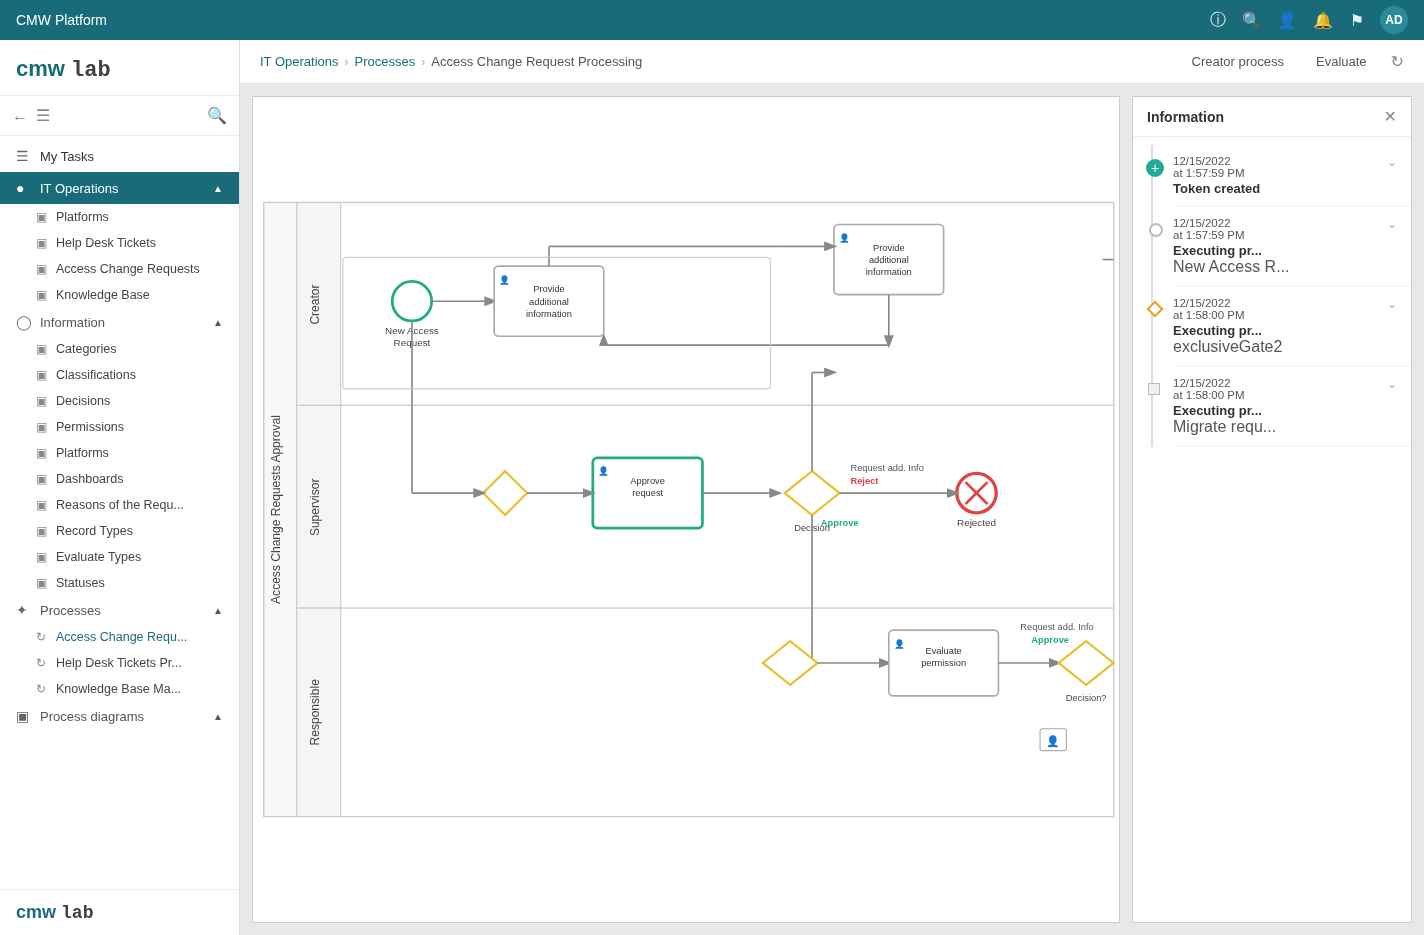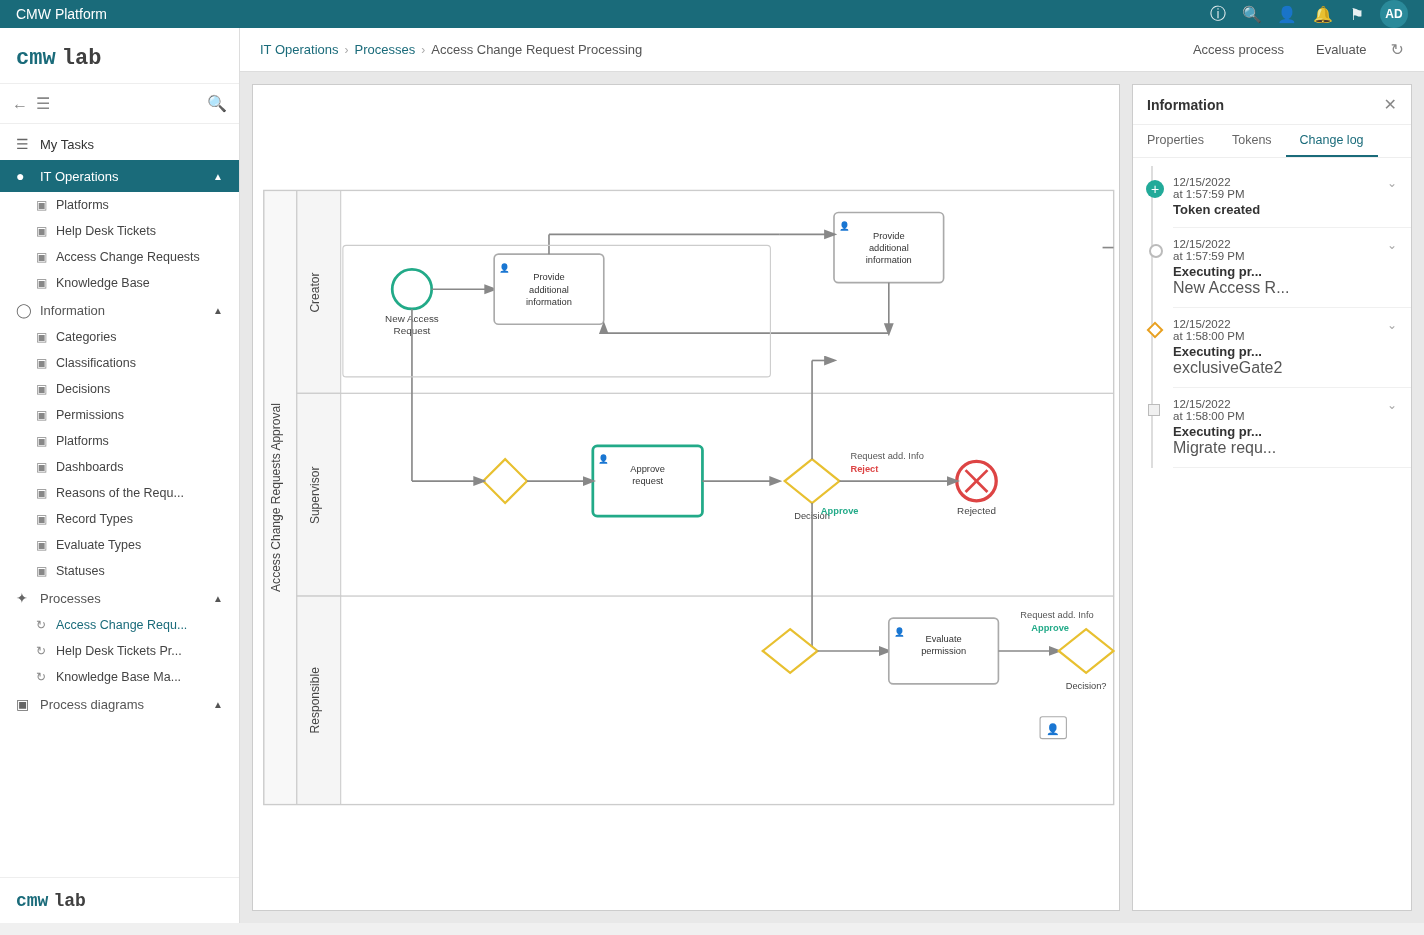--- a/index.html
+++ b/index.html
@@ -1,20 +1,20 @@
 <!DOCTYPE html>
 <html><head>
   <meta charset="utf-8">
   <style>
     * { box-sizing: border-box; margin: 0; padding: 0; }
     body { font-family: 'Segoe UI', Arial, sans-serif; font-size: 13px; background: #f0f0f0; overflow: hidden; }
 
     
     .topbar {
-      height: 28px;
+      height: 40px;
       background: #1a6b7a;
       display: flex;
       align-items: center;
       padding: 0 16px;
       color: white;
       justify-content: space-between;
     }
     .topbar-title { font-size: 14px; font-weight: 500; color: white; }
     .topbar-icons { display: flex; gap: 16px; align-items: center; }
     .topbar-icon { color: white; font-size: 16px; cursor: pointer; opacity: 0.9; }
@@ -44,21 +44,21 @@
       gap: 8px;
     }
     .sidebar-header-icon { color: #888; cursor: pointer; font-size: 16px; }
     .sidebar-search-icon { color: #888; cursor: pointer; font-size: 16px; margin-left: auto; }
 
     .sidebar-logo {
       padding: 16px 16px 12px;
       border-bottom: 1px solid #eee;
     }
     .logo-text { font-size: 22px; font-weight: 700; }
-    .logo-cmw { color: #1a6b7a; font-family: Liberation Mono, monospace; }
+    .logo-cmw { color: #1a6b7a; }
     .logo-lab { color: #404040; font-family: Liberation Mono, monospace; }
 
     .sidebar-nav { flex: 1; overflow-y: auto; padding: 4px 0; }
 
     .nav-item {
       display: flex; align-items: center; padding: 8px 16px;
       cursor: pointer; color: #333; font-size: 13px;
       gap: 8px;
     }
     .nav-item.active { background: #1a6b7a; color: white; }
@@ -325,21 +325,21 @@
       <div>
         <div class="breadcrumb">
           <span class="breadcrumb-link">IT Operations</span>
           <span class="breadcrumb-sep">›</span>
           <span class="breadcrumb-link">Processes</span>
           <span class="breadcrumb-sep">›</span>
           <span class="breadcrumb-current">Access Change Request Processing</span>
         </div>
       </div>
       <div class="toolbar-actions">
-        <button class="toolbar-btn">Access process</button>
+        <button class="toolbar-btn">Creator process</button>
         <button class="toolbar-btn">Evaluate</button>
         <span class="toolbar-icon">↻</span>
       </div>
     </div>
 
     <div class="main-area">
 
       <div class="diagram-canvas">
         <svg class="diagram-svg" viewBox="0 0 790 580">
 
@@ -452,25 +452,20 @@
           <rect x="82" y="60" width="390" height="120" rx="3" fill="none" stroke="#ccc" stroke-width="1" stroke-dasharray="none"></rect>
         </svg>
       </div>
 
       <div class="info-panel">
         <div class="info-panel-header">
           <span class="info-panel-title">Information</span>
           <span class="info-panel-close">✕</span>
         </div>
 
-        <div class="info-tabs">
-          <div class="info-tab">Properties</div>
-          <div class="info-tab">Tokens</div>
-          <div class="info-tab active">Change log</div>
-        </div>
 
         <div class="info-content">
 
           <div style="position:relative; padding-left: 40px;">
 
             <div style="position:absolute; left:18px; top:0; bottom:0; width:2px; background:#ddd;"></div>
 
             <div style="position:relative; padding: 10px 14px 10px 0; border-bottom: 1px solid #f0f0f0;">
               <div style="position:absolute; left:-27px; top:14px; width:18px; height:18px; background:#2a9; border-radius:50%; display:flex; align-items:center; justify-content:center;">
                 <span style="color:white; font-size:14px; line-height:1;">+</span>

